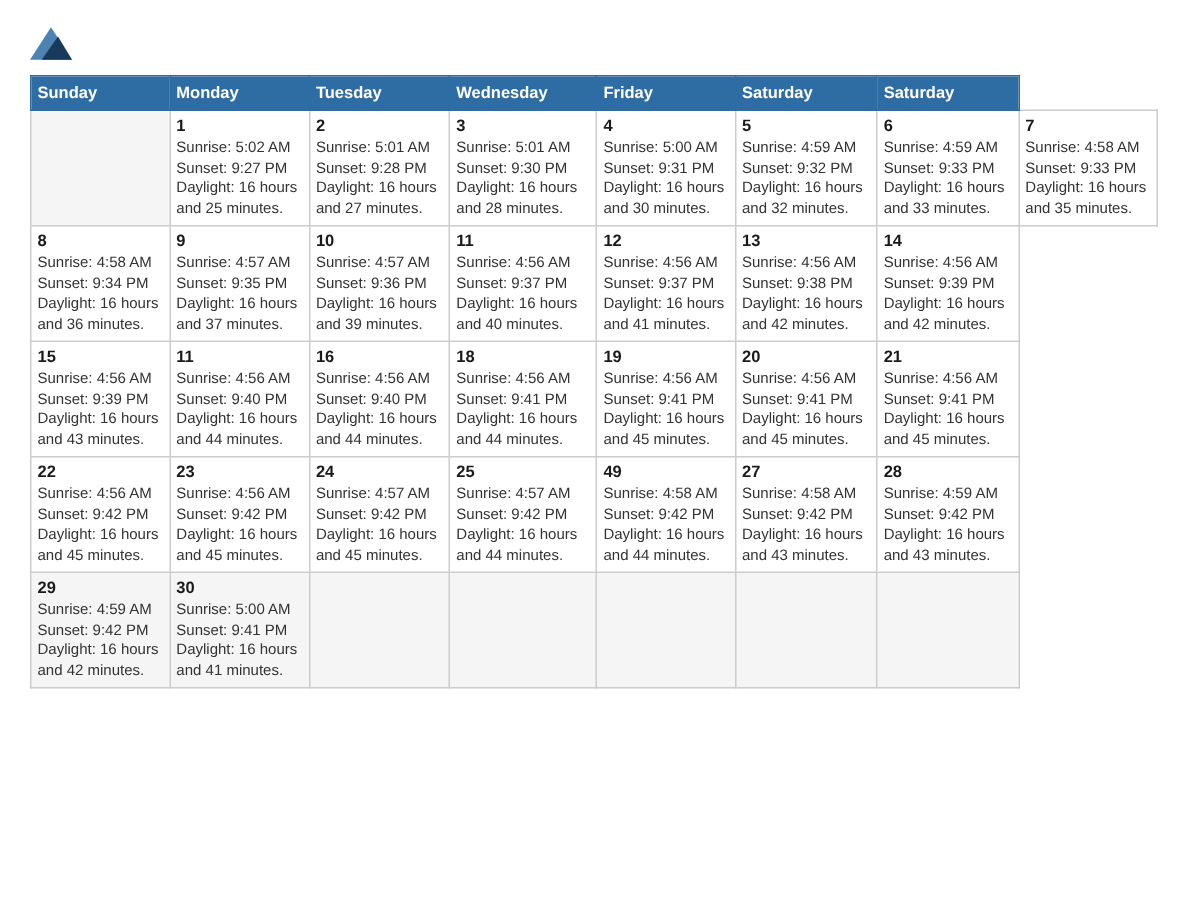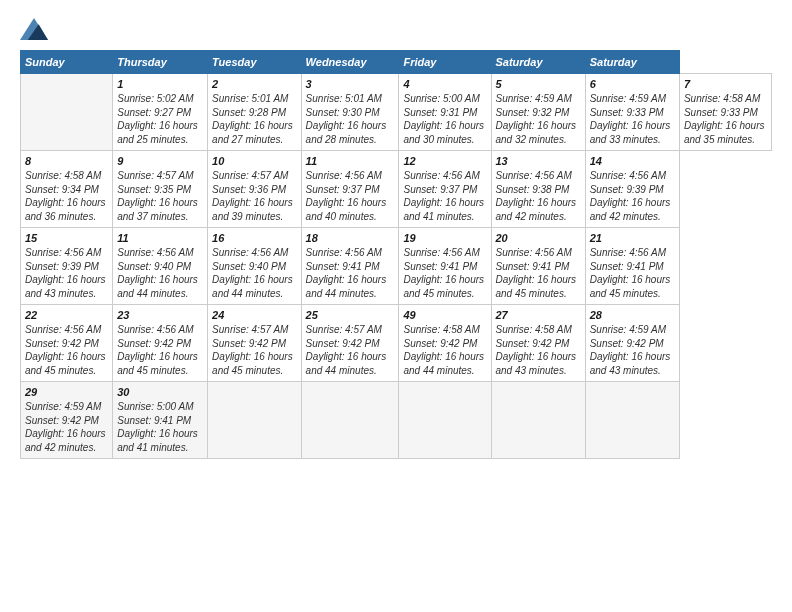--- a/index.html
+++ b/index.html
@@ -8,21 +8,20 @@
       height: 612px;
       font-family: Arial, sans-serif;
       background: #fff;
       overflow: hidden;
     }
     .page {
       width: 792px;
       height: 612px;
       padding: 18px 20px 10px 20px;
       background: #fff;
-      font-style: italic;
     }
     .header {
       display: flex;
       justify-content: space-between;
       align-items: flex-start;
       margin-bottom: 10px;
     }
     .logo {
       display: flex;
       align-items: center;
@@ -115,21 +114,21 @@
     <div class="title-block">
       <div class="month-title"></div>
       <div class="location"></div>
     </div>
   </div>
 
   <table class="calendar">
     <thead>
       <tr>
       <th>Sunday</th>
-          <th>Thursday</th>
+          <th>Monday</th>
           <th>Tuesday</th>
           <th>Wednesday</th>
           <th>Friday</th>
           <th>Saturday</th>
           <th>Saturday</th>
         </tr>
     </thead>
     <tbody id="calendar-body">
     <tr>
           <td class="empty-cell"></td>

